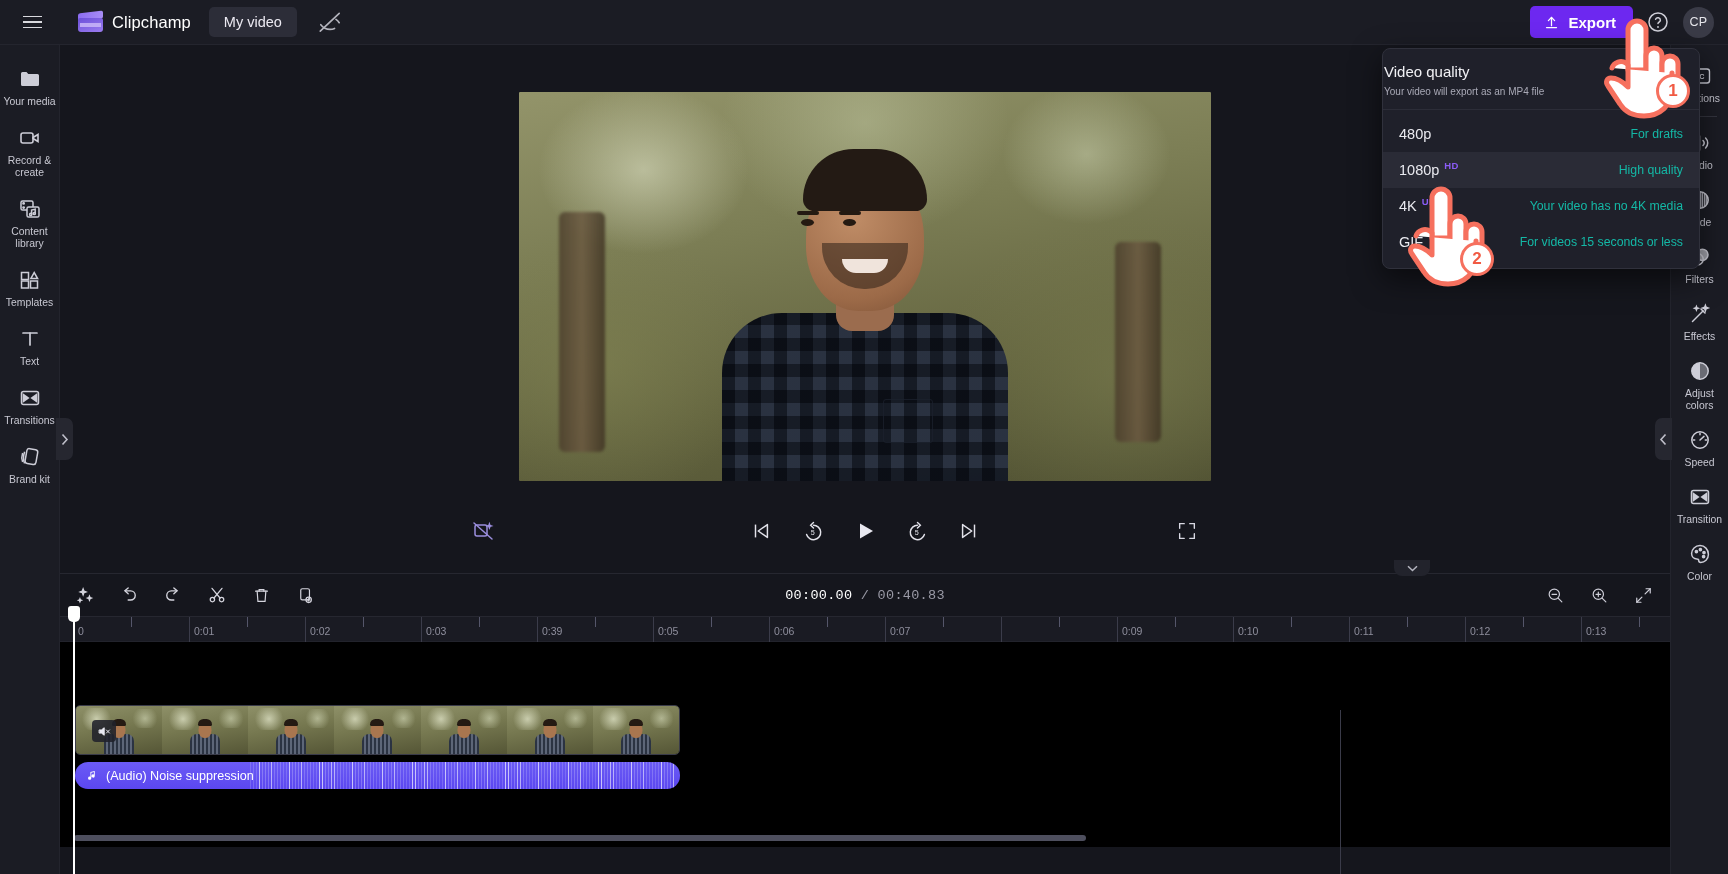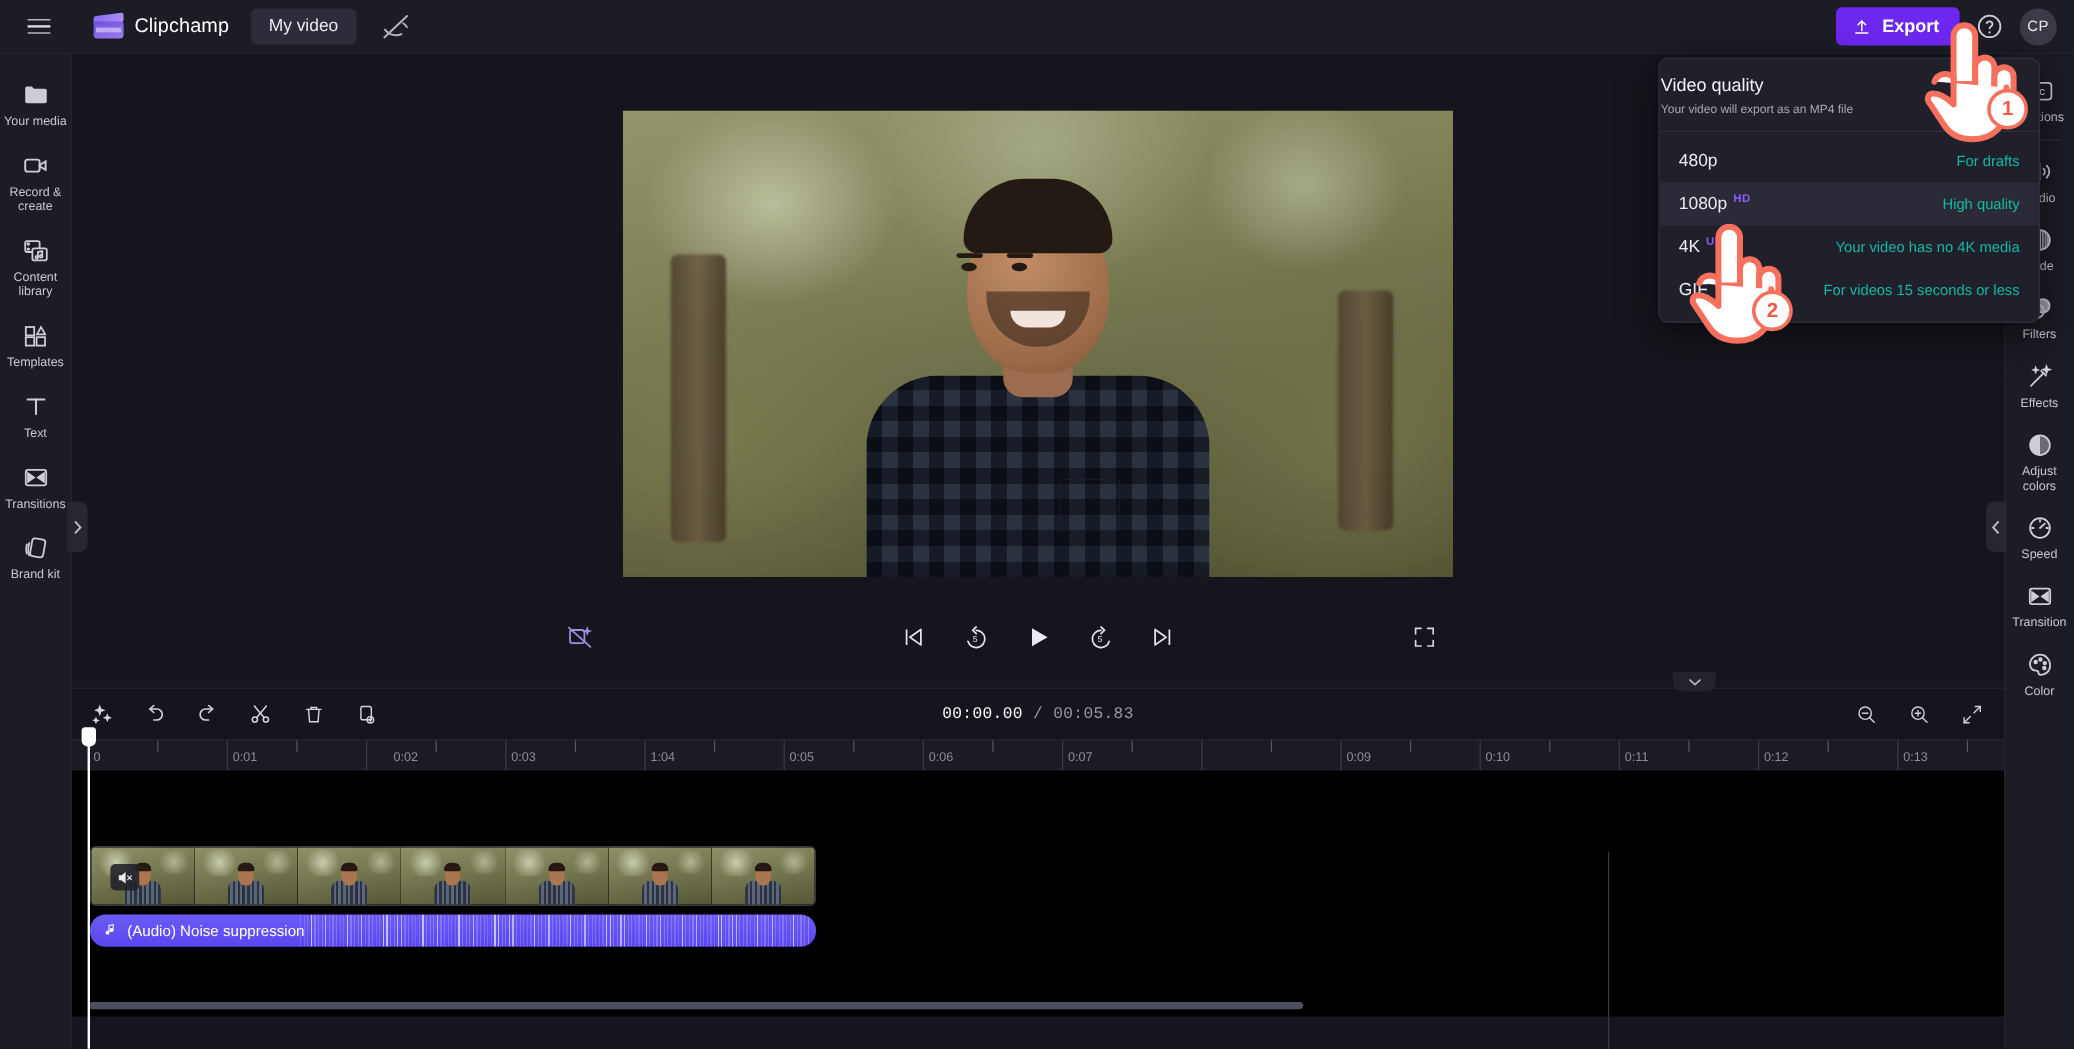--- a/index.html
+++ b/index.html
@@ -589,21 +589,21 @@
         <svg width="19" height="19" viewBox="0 0 24 24" fill="none" stroke="#d5d5de" stroke-width="1.5" stroke-linecap="round">
           <rect x="6" y="3.5" width="11" height="14" rx="2"></rect>
           <circle cx="16" cy="17.5" r="3.4"></circle>
             <path d="M16 15.9v3.2M14.4 17.5h3.2"></path>
         </svg>
       </div>
 
       <div class="tl-time">
         <span class="cur">00:00.00</span>
         <span class="tot">/</span>
-        <span class="tot">00:05.83</span>
+        <span class="tot">00:40.83</span>
       </div>
 
       <div class="tl-zoom">
         <div class="tbtn">
           <svg width="19" height="19" viewBox="0 0 24 24" fill="none" stroke="#cfcfd9" stroke-width="1.5" stroke-linecap="round">
               <circle cx="10.5" cy="10.5" r="6.5"></circle>
               <path d="M15.3 15.3L20 20"></path>
               <path d="M7.6 10.5h5.8"></path>
             </svg>
         </div>
@@ -626,27 +626,27 @@
     </div>
 
     <div class="ruler" id="ruler">
         <div class="tick major" style="left: 13px;"></div>
         <div class="tick-lb" style="left: 18px;">0</div>
         <div class="tick" style="left: 71px;"></div>
         <div class="tick major" style="left: 129px;"></div>
         <div class="tick-lb" style="left: 134px;">0:01</div>
         <div class="tick" style="left: 187px;"></div>
         <div class="tick major" style="left: 245px;"></div>
-        <div class="tick-lb" style="left: 250px; margin-left: 18px;">0:02</div>
+        <div class="tick-lb" style="left: 250px;">0:02</div>
         <div class="tick" style="left: 303px;"></div>
         <div class="tick major" style="left: 361px;"></div>
         <div class="tick-lb" style="left: 366px;">0:03</div>
         <div class="tick" style="left: 419px;"></div>
         <div class="tick major" style="left: 477px;"></div>
-        <div class="tick-lb" style="left: 482px;">1:04</div>
+        <div class="tick-lb" style="left: 482px;">0:39</div>
         <div class="tick" style="left: 535px;"></div>
         <div class="tick major" style="left: 593px;"></div>
         <div class="tick-lb" style="left: 598px;">0:05</div>
         <div class="tick" style="left: 651px;"></div>
         <div class="tick major" style="left: 709px;"></div>
         <div class="tick-lb" style="left: 714px;">0:06</div>
         <div class="tick" style="left: 767px;"></div>
         <div class="tick major" style="left: 825px;"></div>
         <div class="tick-lb" style="left: 830px;">0:07</div>
         <div class="tick" style="left: 883px;"></div>

